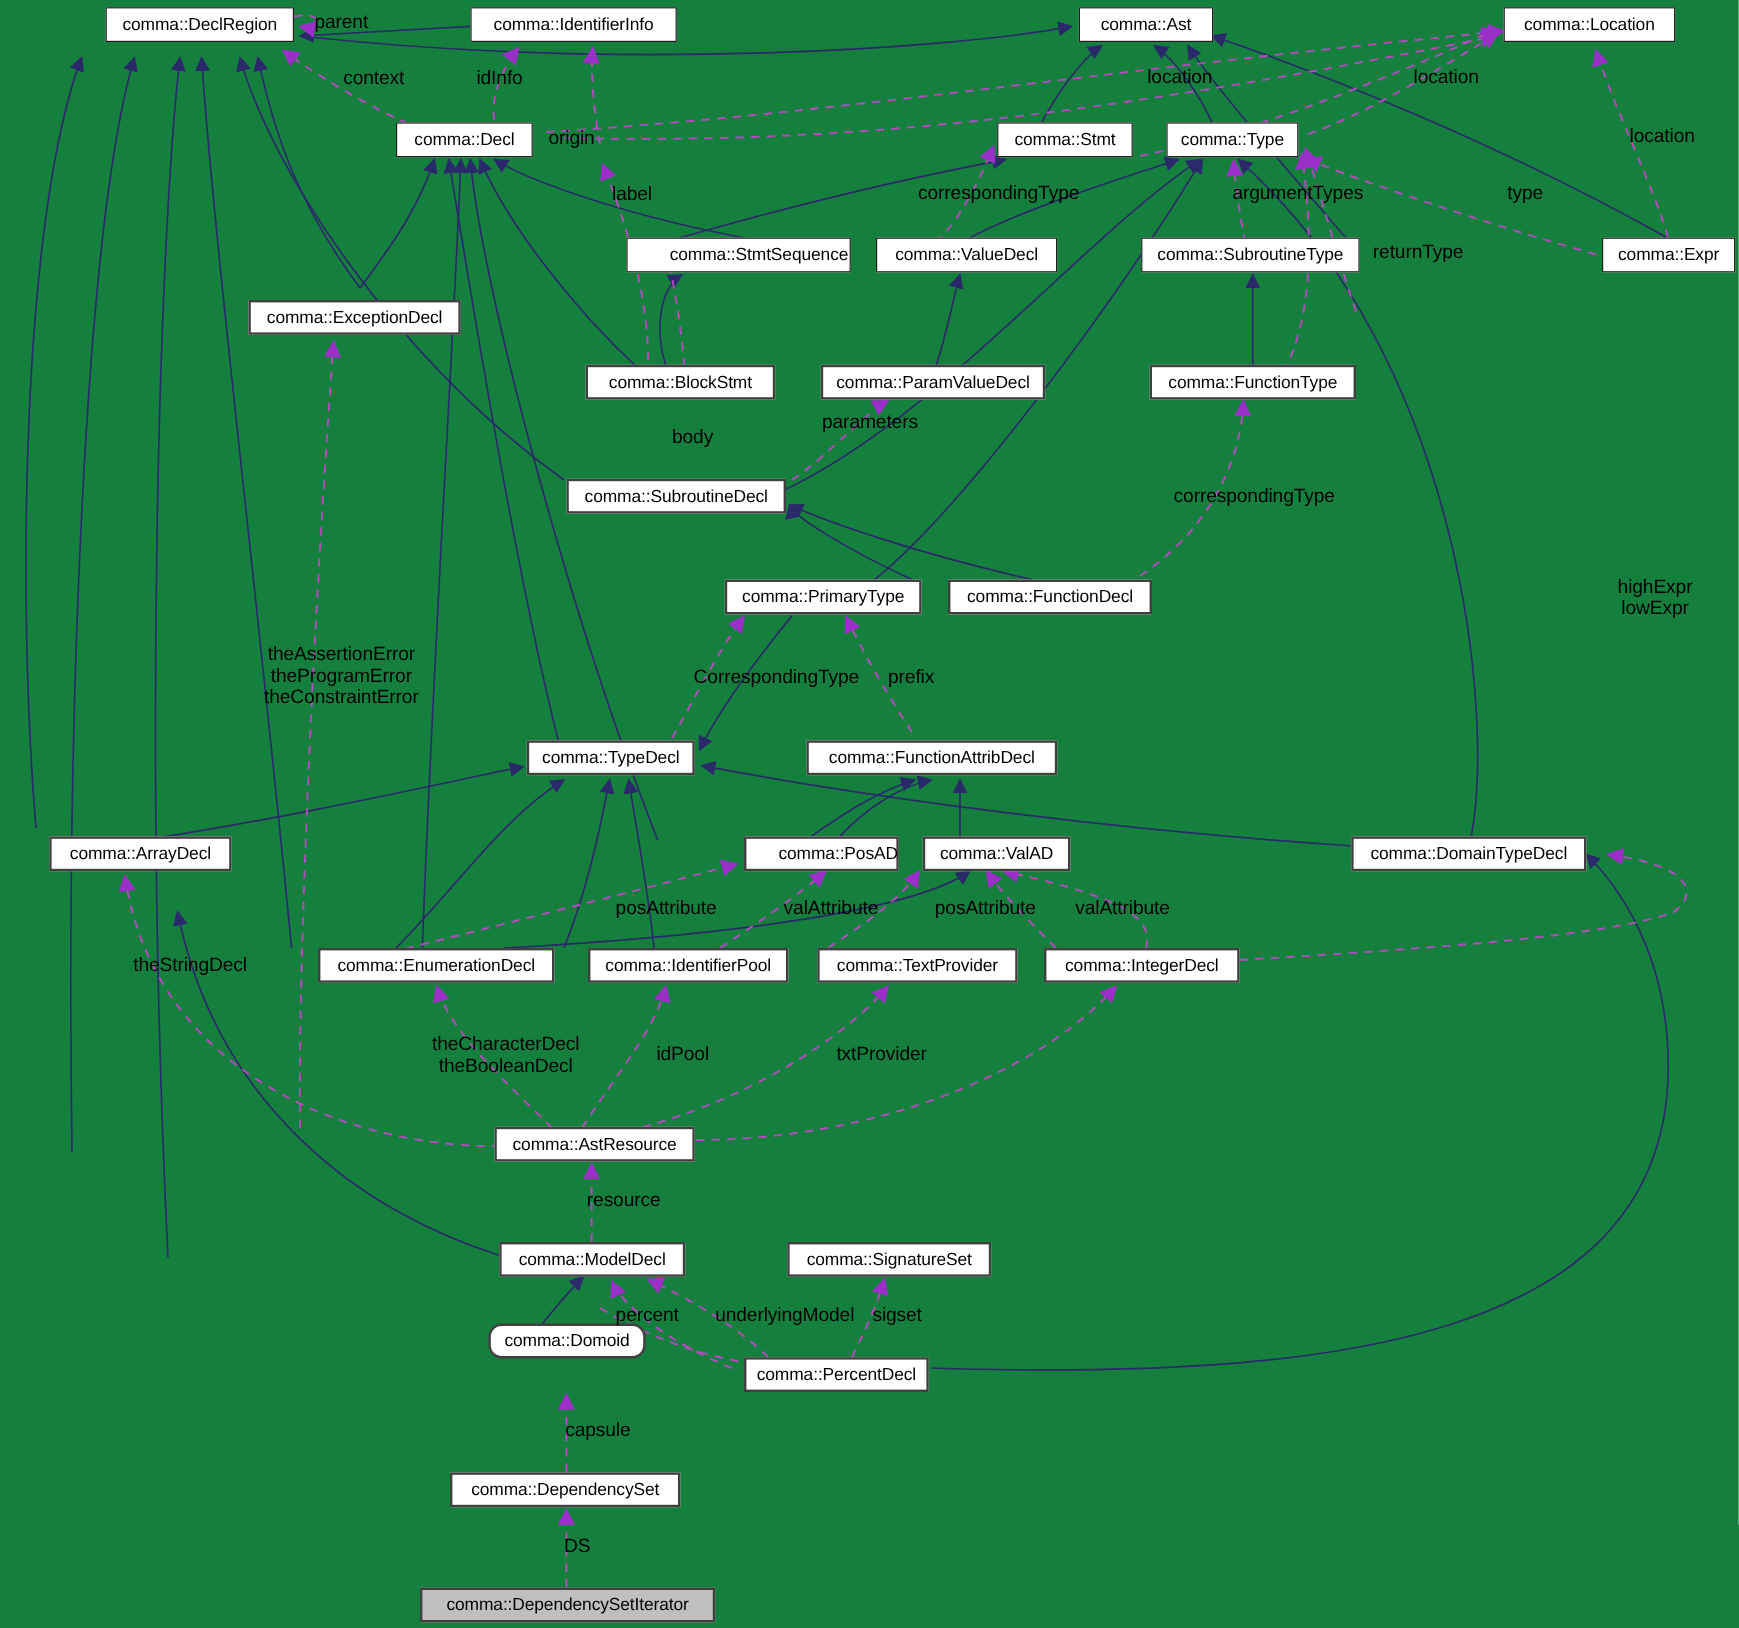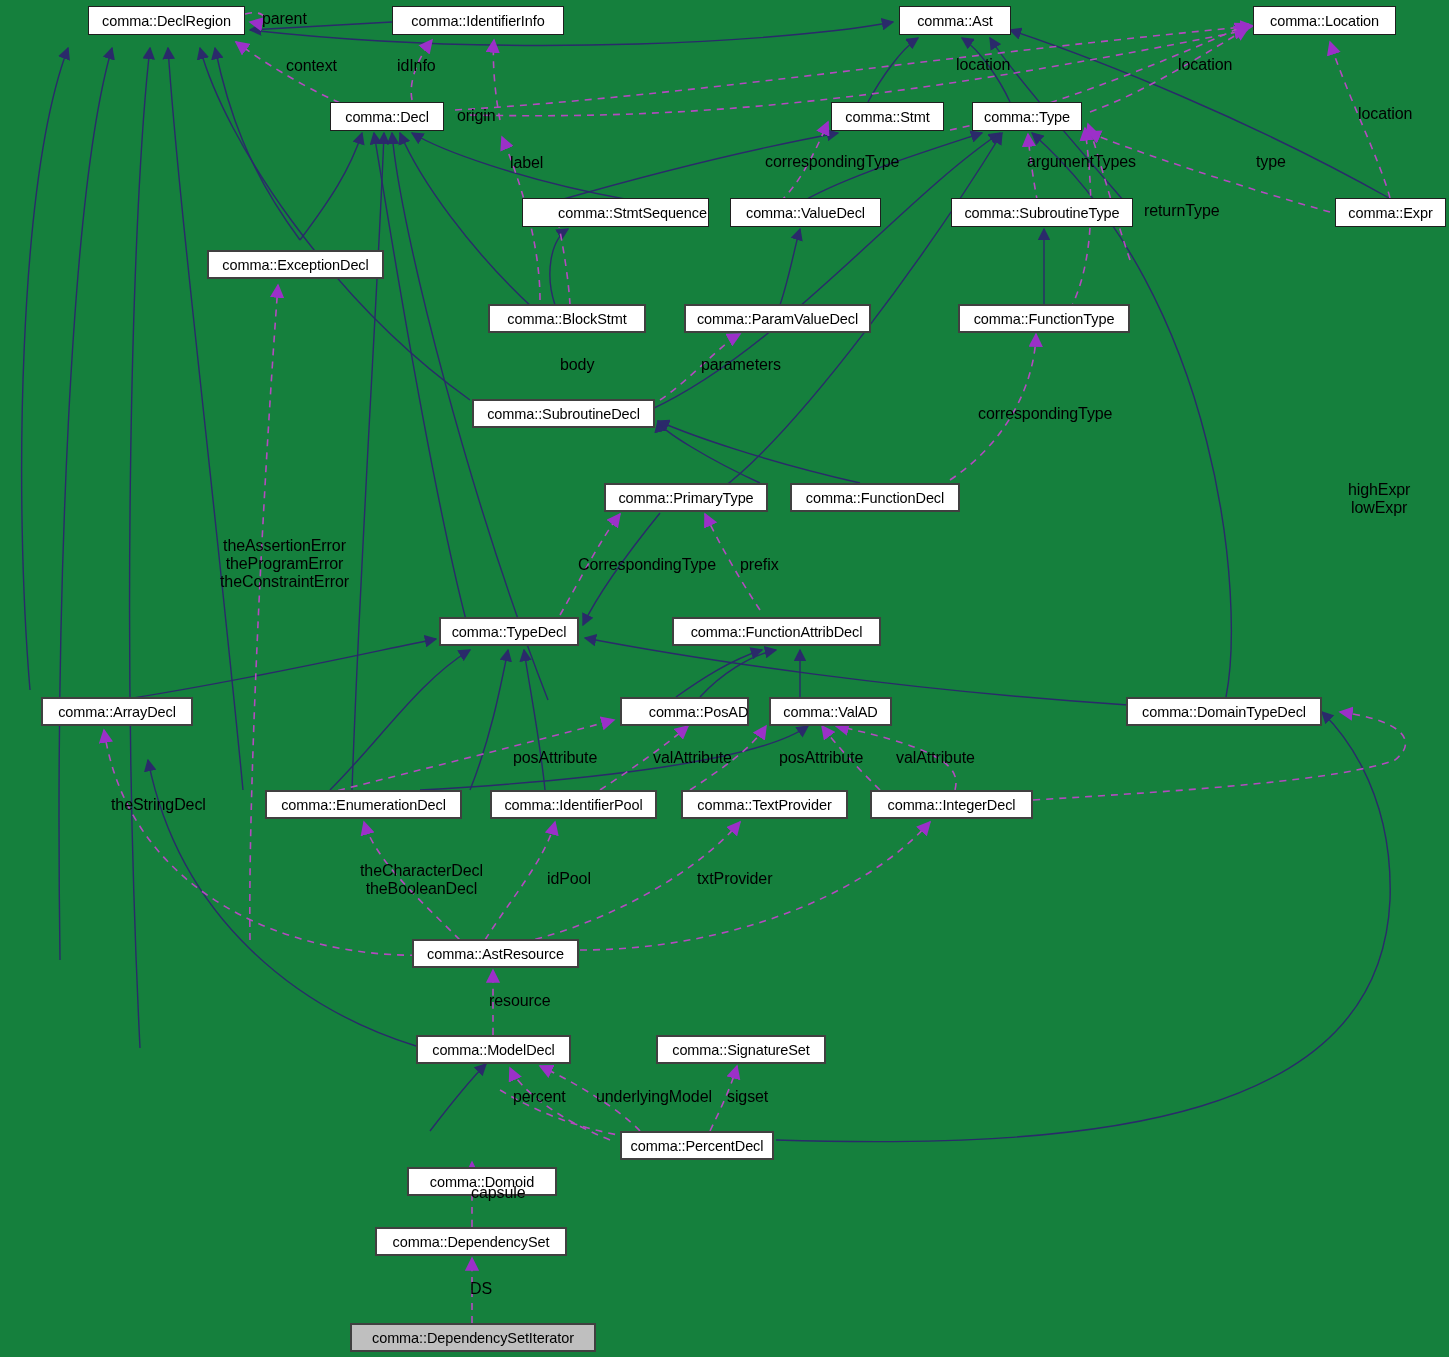--- a/index.html
+++ b/index.html
@@ -232,38 +232,38 @@
       <div class="node bold" style="left: 620px; top: 697px; width: 129px; padding-left: 28px;">comma::PosAD</div>
       <div class="node bold" style="left: 769px; top: 697px; width: 123px;">comma::ValAD</div>
       <div class="node bold" style="left: 1126px; top: 697px; width: 196px;">comma::DomainTypeDecl</div>
       <div class="node bold" style="left: 265px; top: 790px; width: 197px;">comma::EnumerationDecl</div>
       <div class="node bold" style="left: 490px; top: 790px; width: 167px;">comma::IdentifierPool</div>
       <div class="node bold" style="left: 681px; top: 790px; width: 167px;">comma::TextProvider</div>
       <div class="node bold" style="left: 870px; top: 790px; width: 163px;">comma::IntegerDecl</div>
       <div class="node bold" style="left: 412px; top: 939px; width: 167px;">comma::AstResource</div>
       <div class="node bold" style="left: 416px; top: 1035px; width: 155px;">comma::ModelDecl</div>
       <div class="node bold" style="left: 656px; top: 1035px; width: 170px;">comma::SignatureSet</div>
-      <div class="node bold" style="left: 407px; top: 1167px; width: 150px;">comma::Domoid</div>
+      <div class="node bold" style="left: 407px; top: 1103px; width: 131px; border-radius: 11px;">comma::Domoid</div>
       <div class="node bold" style="left: 620px; top: 1131px; width: 154px;">comma::PercentDecl</div>
       <div class="node bold" style="left: 375px; top: 1227px; width: 192px;">comma::DependencySet</div>
       <div class="node current" style="left: 350px; top: 1323px; width: 246px;">comma::DependencySetIterator</div>
       <div class="edge-label" style="left: 262px; top: 10px;">parent</div>
       <div class="edge-label" style="left: 286px; top: 57px;">context</div>
       <div class="edge-label" style="left: 397px; top: 57px;">idInfo</div>
       <div class="edge-label" style="left: 956px; top: 56px;">location</div>
       <div class="edge-label" style="left: 1178px; top: 56px;">location</div>
       <div class="edge-label" style="left: 1358px; top: 105px;">location</div>
       <div class="edge-label" style="left: 457px; top: 107px;">origin</div>
       <div class="edge-label" style="left: 510px; top: 154px;">label</div>
       <div class="edge-label" style="left: 765px; top: 153px;">correspondingType</div>
       <div class="edge-label" style="left: 1027px; top: 153px;">argumentTypes</div>
       <div class="edge-label" style="left: 1256px; top: 153px;">type</div>
       <div class="edge-label" style="left: 1144px; top: 202px;">returnType</div>
       <div class="edge-label" style="left: 560px; top: 356px;">body</div>
-      <div class="edge-label" style="left: 685px; top: 356px; margin-left: 16px;">parameters</div>
+      <div class="edge-label" style="left: 685px; top: 344px;">parameters</div>
       <div class="edge-label" style="left: 978px; top: 405px;">correspondingType</div>
       <div class="edge-label" style="left: 220px; top: 537px; text-align: center;">theAssertionError
 theProgramError
 theConstraintError</div>
       <div class="edge-label" style="left: 578px; top: 556px;">CorrespondingType</div>
       <div class="edge-label" style="left: 740px; top: 556px;">prefix</div>
       <div class="edge-label" style="left: 1348px; top: 481px; text-align: center;">highExpr
 lowExpr</div>
       <div class="edge-label" style="left: 513px; top: 749px;">posAttribute</div>
       <div class="edge-label" style="left: 653px; top: 749px;">valAttribute</div>

